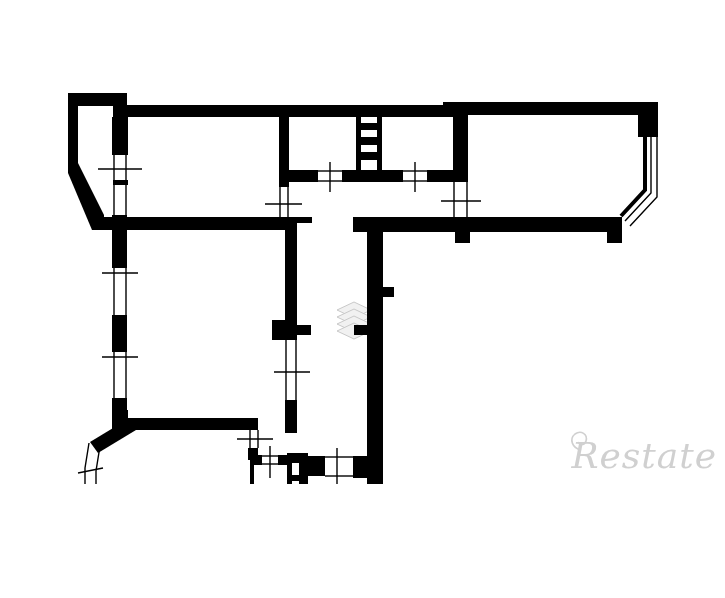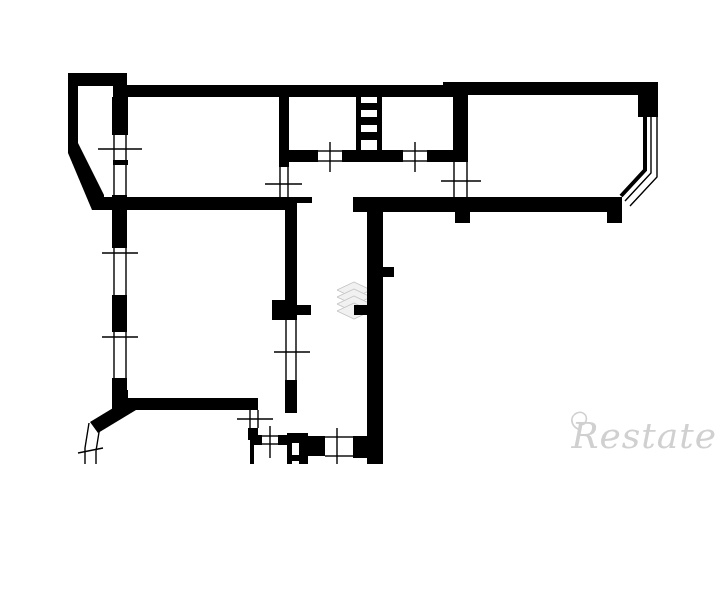--- a/index.html
+++ b/index.html
@@ -3,20 +3,21 @@
 <meta charset="utf-8">
 <style>
   html, body { margin: 0; padding: 0; background: #ffffff; }
   #stage {
     position: relative;
     width: 725px;
     height: 464px;
     background: #ffffff;
     overflow: hidden;
     font-family: "Liberation Sans", sans-serif;
+    margin-top: 20px;
   }
   #plan-svg { position: absolute; left: 0; top: 0; }
   #watermark {
     position: absolute;
     right: 8px;
     bottom: 10px;
     font-family: "DejaVu Serif", serif;
     font-style: italic;
     font-size: 36px;
     font-weight: 300;

